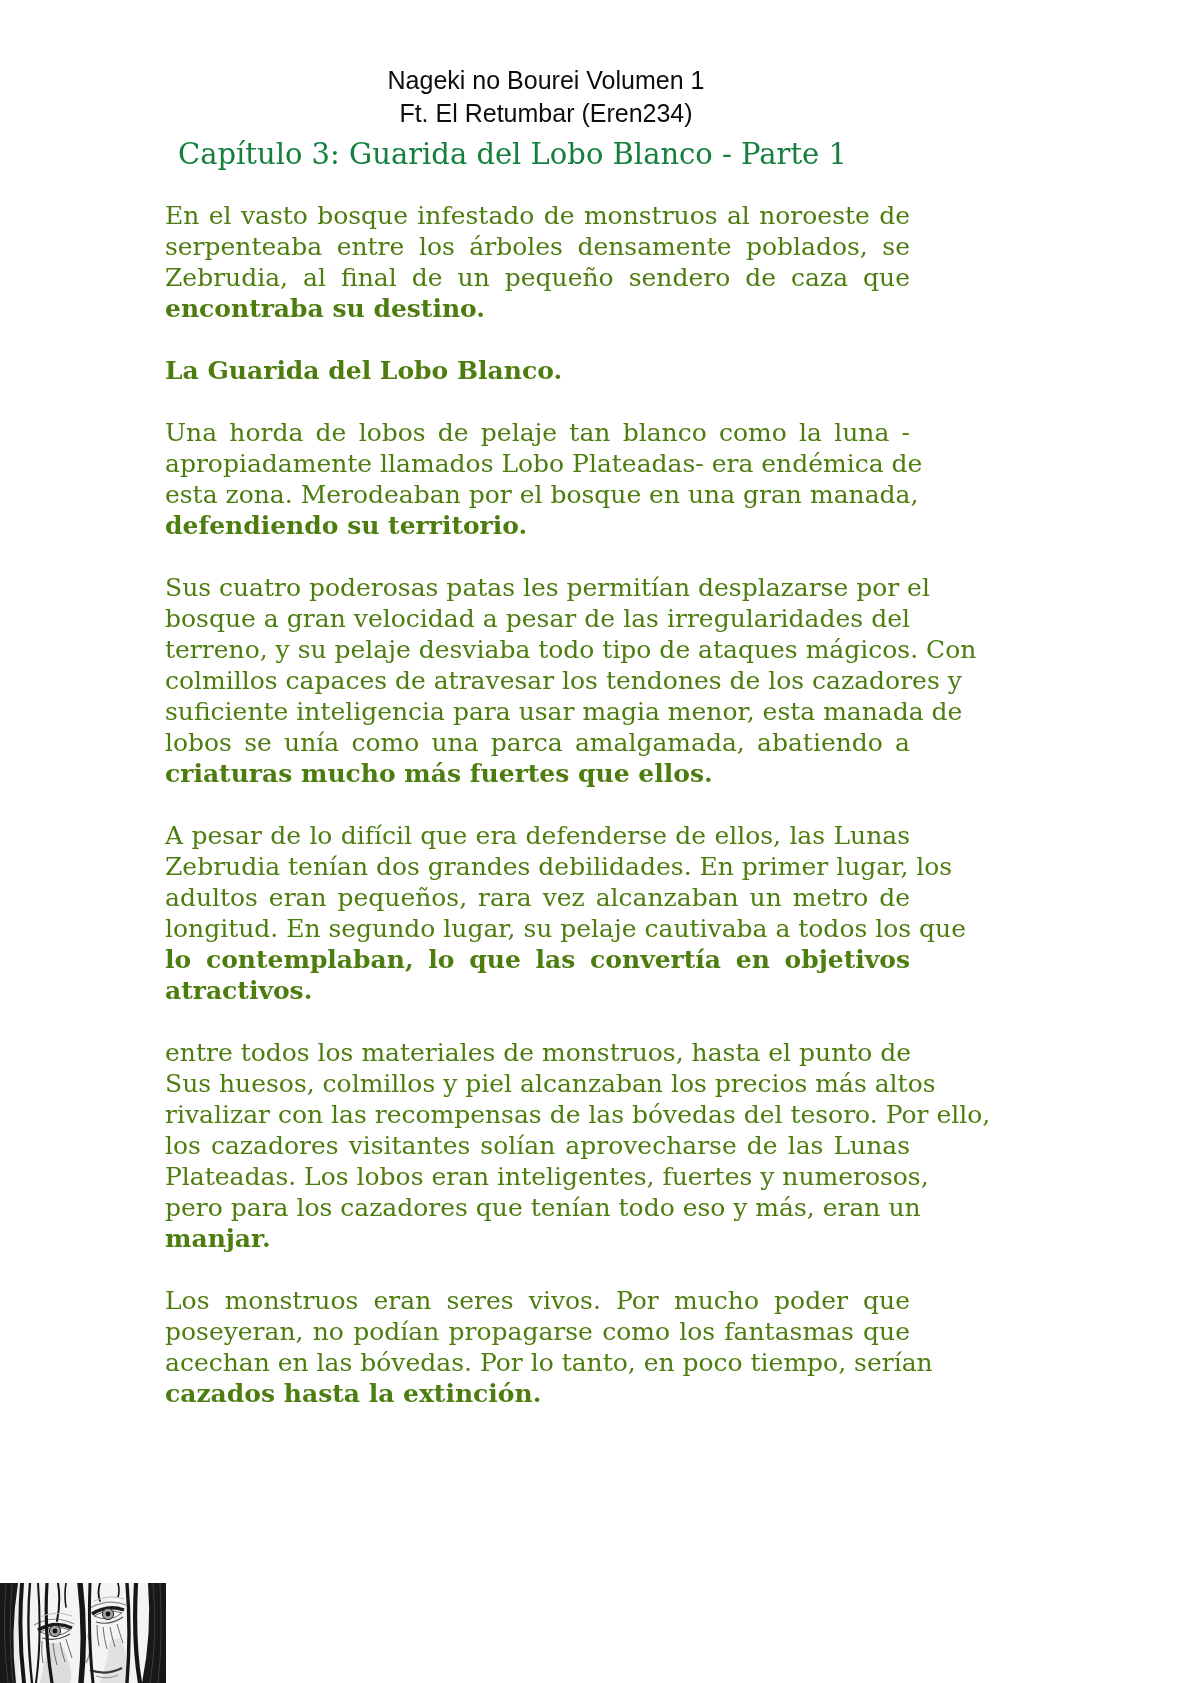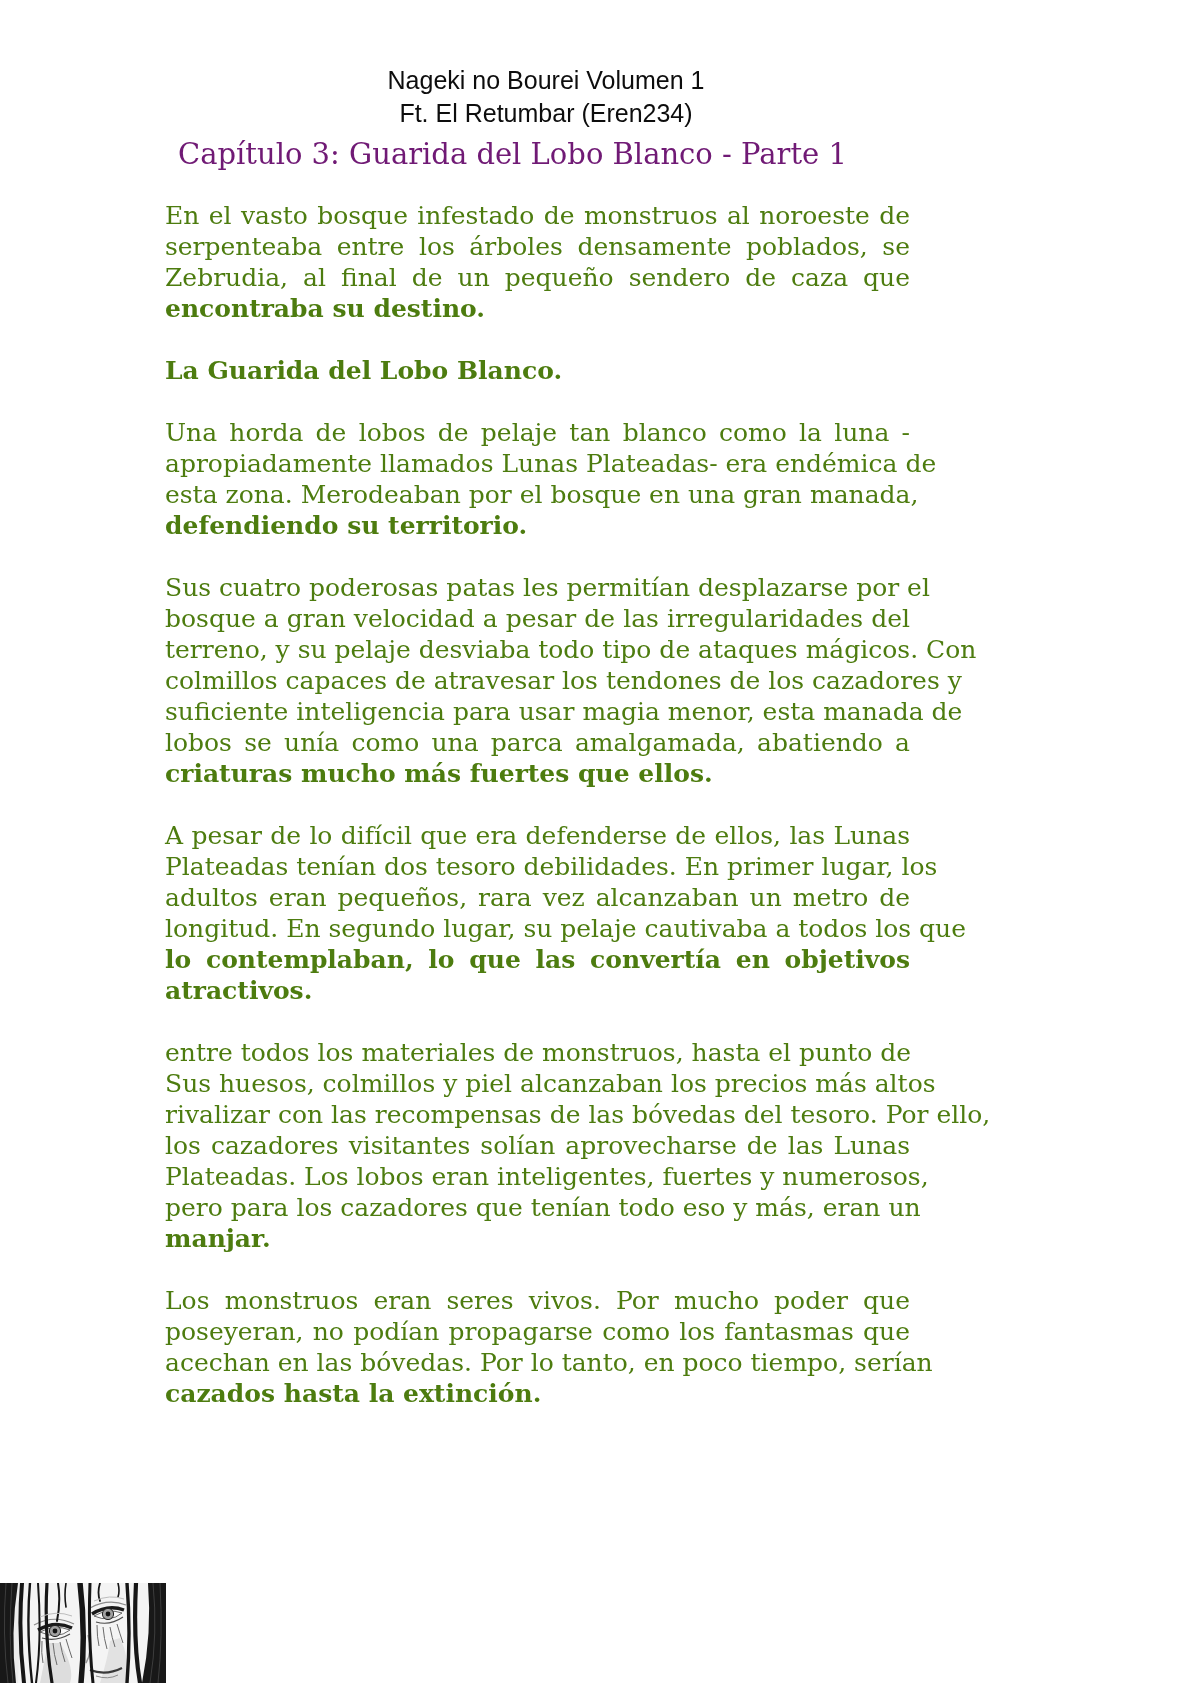--- a/index.html
+++ b/index.html
@@ -22,21 +22,21 @@
     line-height: 33px;
     color: #0d0d0d;
   }
   .chapter-heading {
     font-family: "DejaVu Serif", "Liberation Serif", serif;
     font-size: 29px;
     line-height: 40px;
     text-align: left;
     padding-left: 178px;
     margin-top: 4px;
-    color: #701a75;
+    color: #15803d;
   }
   .body-text {
     margin: 26px 182px 0 165px;
     font-size: 25px;
     line-height: 31px;
     color: #4d7c0f;
   }
   .paragraph { margin-bottom: 31px; }
   .line {
     text-align: justify;
@@ -74,36 +74,36 @@
         <div class="line">En el vasto bosque infestado de monstruos al noroeste de</div>
         <div class="line">serpenteaba entre los árboles densamente poblados, se</div>
         <div class="line">Zebrudia, al final de un pequeño sendero de caza que</div>
         <div class="line last">encontraba su destino.</div>
       </div>
       <div class="paragraph">
         <div class="line last">La Guarida del Lobo Blanco.</div>
       </div>
       <div class="paragraph">
         <div class="line">Una horda de lobos de pelaje tan blanco como la luna -</div>
-        <div class="line">apropiadamente llamados Lunas Plateadas- era endémica de</div>
+        <div class="line">apropiadamente llamados Lobo Plateadas- era endémica de</div>
         <div class="line">esta zona. Merodeaban por el bosque en una gran manada,</div>
         <div class="line last">defendiendo su territorio.</div>
       </div>
       <div class="paragraph">
         <div class="line">Sus cuatro poderosas patas les permitían desplazarse por el</div>
         <div class="line">bosque a gran velocidad a pesar de las irregularidades del</div>
         <div class="line">terreno, y su pelaje desviaba todo tipo de ataques mágicos. Con</div>
         <div class="line">colmillos capaces de atravesar los tendones de los cazadores y</div>
         <div class="line">suficiente inteligencia para usar magia menor, esta manada de</div>
         <div class="line">lobos se unía como una parca amalgamada, abatiendo a</div>
         <div class="line last">criaturas mucho más fuertes que ellos.</div>
       </div>
       <div class="paragraph">
         <div class="line">A pesar de lo difícil que era defenderse de ellos, las Lunas</div>
-        <div class="line">Plateadas tenían dos tesoro debilidades. En primer lugar, los</div>
+        <div class="line">Zebrudia tenían dos grandes debilidades. En primer lugar, los</div>
         <div class="line">adultos eran pequeños, rara vez alcanzaban un metro de</div>
         <div class="line">longitud. En segundo lugar, su pelaje cautivaba a todos los que</div>
         <div class="line last">lo contemplaban, lo que las convertía en objetivos atractivos.</div>
       </div>
       <div class="paragraph">
         <div class="line">entre todos los materiales de monstruos, hasta el punto de</div>
         <div class="line">Sus huesos, colmillos y piel alcanzaban los precios más altos</div>
         <div class="line">rivalizar con las recompensas de las bóvedas del tesoro. Por ello,</div>
         <div class="line">los cazadores visitantes solían aprovecharse de las Lunas</div>
         <div class="line">Plateadas. Los lobos eran inteligentes, fuertes y numerosos,</div>

